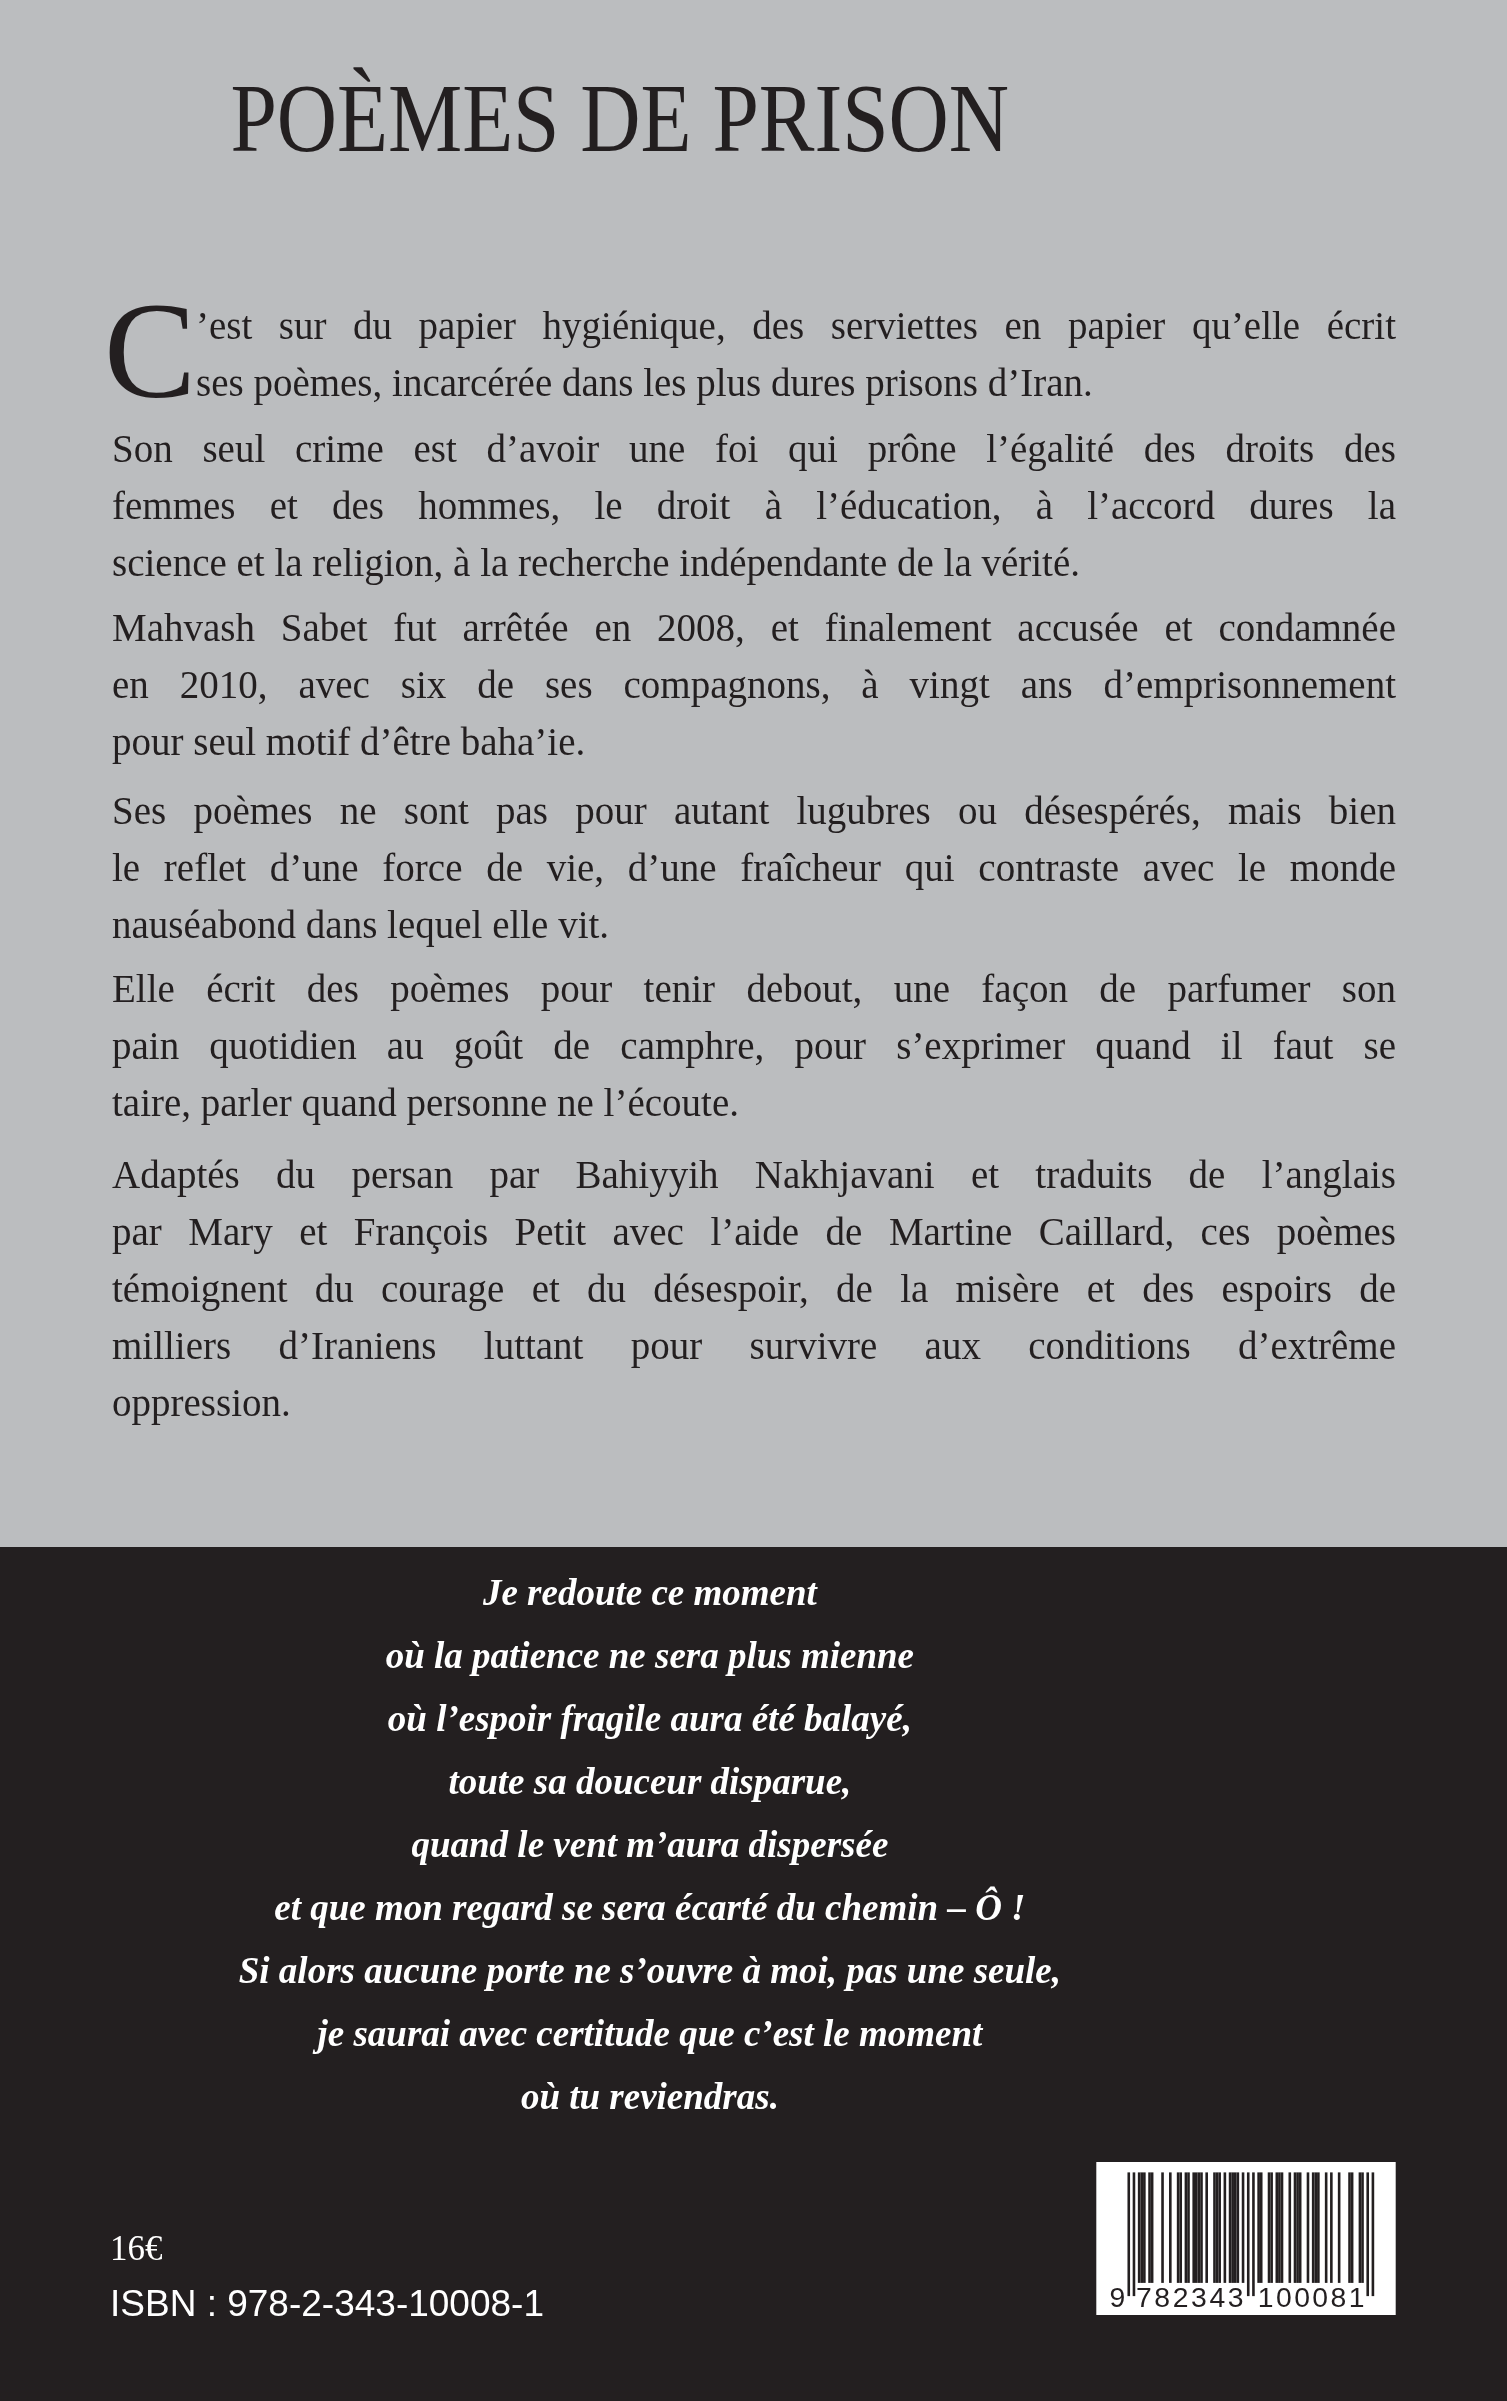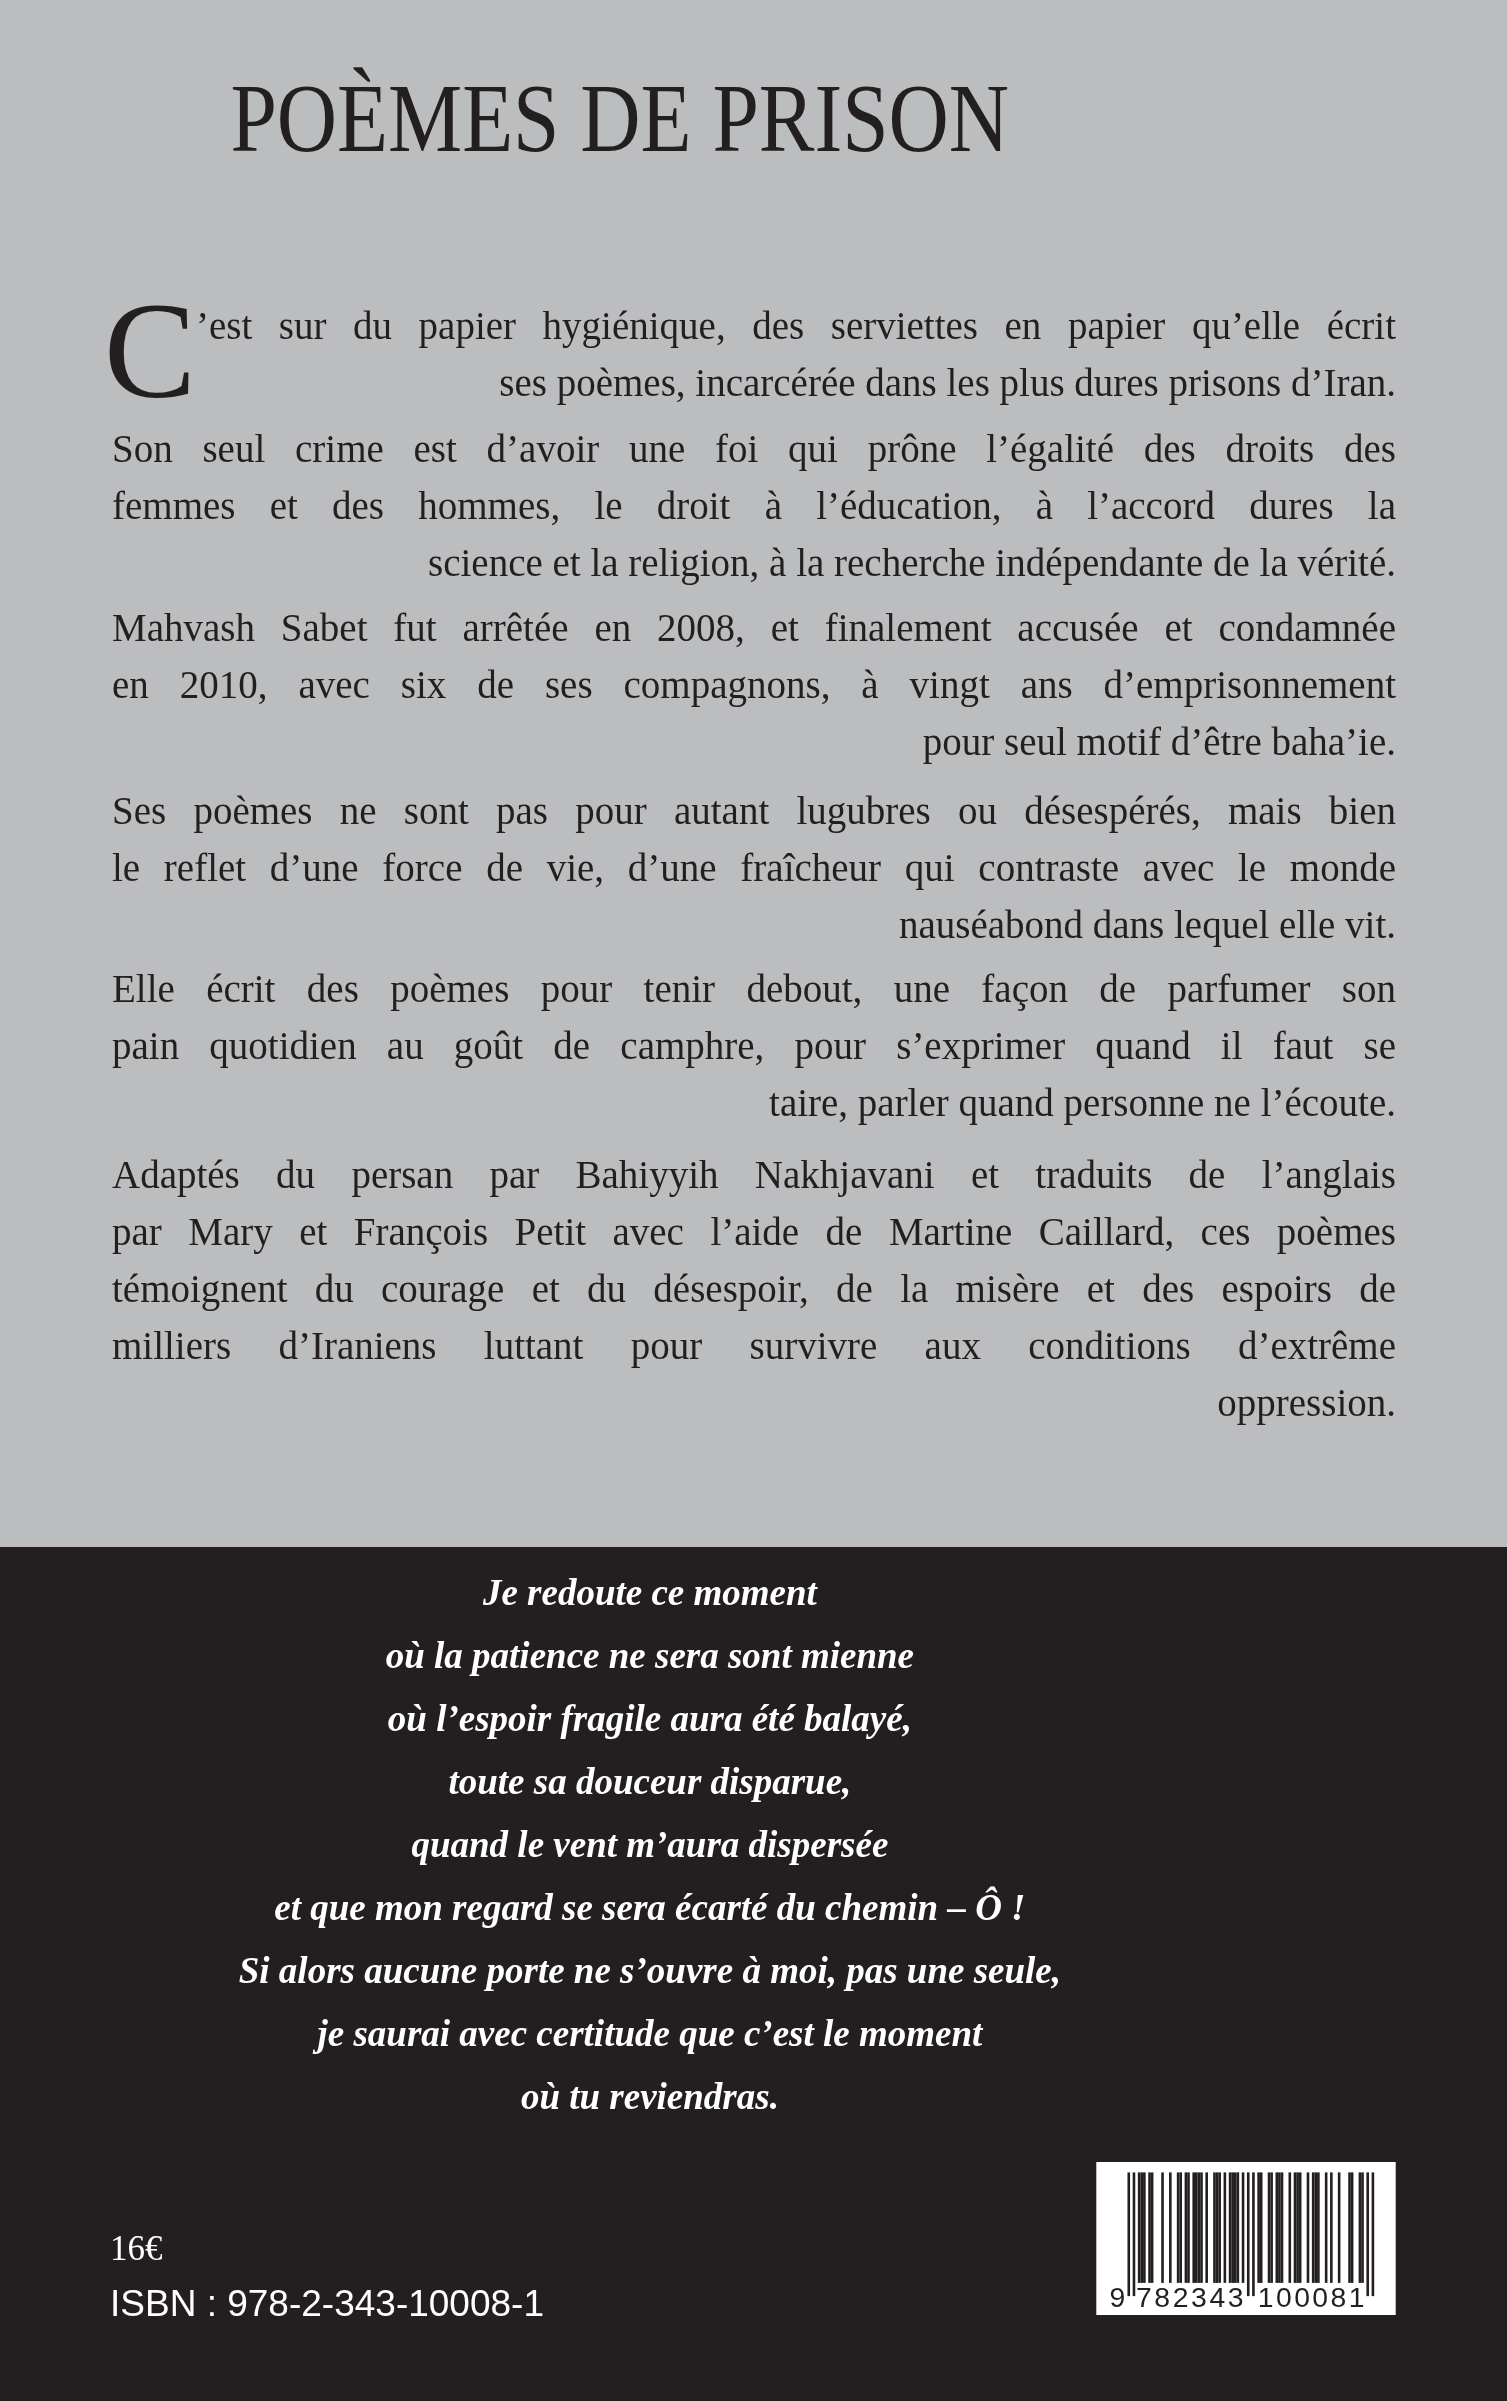--- a/index.html
+++ b/index.html
@@ -17,21 +17,21 @@
   .dropcap {
     position: absolute; left: 104px; top: 282px;
     font-family: "Liberation Serif", "DejaVu Serif", serif; font-size: 138px; line-height: 1;
     color: #231f20;
   }
 
   .para { position: absolute; left: 112px; width: 1284px; }
   .para.first { left: 196px; width: 1200px; }
   .line {
     font-family: "Liberation Serif", "DejaVu Serif", serif; font-size: 39px; line-height: 57px;
-    height: 57px; color: #231f20; text-align: right; overflow: hidden; word-spacing: 0px;
+    height: 57px; color: #231f20; text-align: left; overflow: hidden; word-spacing: 0px;
   }
   .line.j { text-align: justify; text-align-last: justify; }
 
   .poem { position: absolute; left: 0; top: 1561px; width: 1296px; }
   .poem-line {
     text-align: center; color: #ffffff; font-family: "Liberation Serif", "DejaVu Serif", serif;
     font-weight: bold; font-style: italic; font-size: 37px; line-height: 63px; height: 63px;
     white-space: nowrap; padding-left: 3.8px;
   }
 
@@ -89,21 +89,21 @@
 <div class="para" style="top:1146px">
   <div class="line j">Adaptés du persan par Bahiyyih Nakhjavani et traduits de l’anglais</div>
   <div class="line j">par Mary et François Petit avec l’aide de Martine Caillard, ces poèmes</div>
   <div class="line j">témoignent du courage et du désespoir, de la misère et des espoirs de</div>
   <div class="line j">milliers d’Iraniens luttant pour survivre aux conditions d’extrême</div>
   <div class="line">oppression.</div>
 </div>
 
 <div class="poem">
   <div class="poem-line">Je redoute ce moment</div>
-  <div class="poem-line">où la patience ne sera sont mienne</div>
+  <div class="poem-line">où la patience ne sera plus mienne</div>
   <div class="poem-line">où l’espoir fragile aura été balayé,</div>
   <div class="poem-line">toute sa douceur disparue,</div>
   <div class="poem-line">quand le vent m’aura dispersée</div>
   <div class="poem-line">et que mon regard se sera écarté du chemin – Ô !</div>
   <div class="poem-line">Si alors aucune porte ne s’ouvre à moi, pas une seule,</div>
   <div class="poem-line">je saurai avec certitude que c’est le moment</div>
   <div class="poem-line">où tu reviendras.</div>
 </div>
 
 <div class="price">16€</div>

